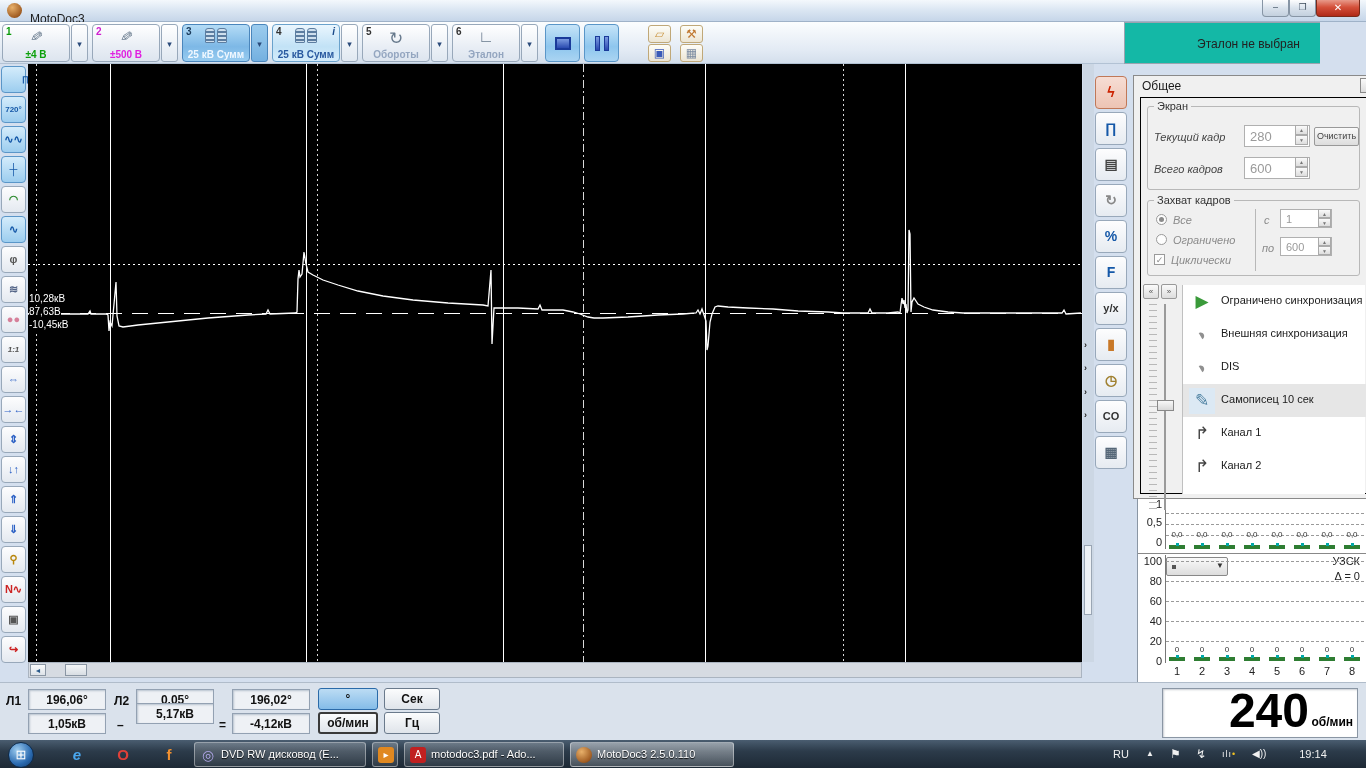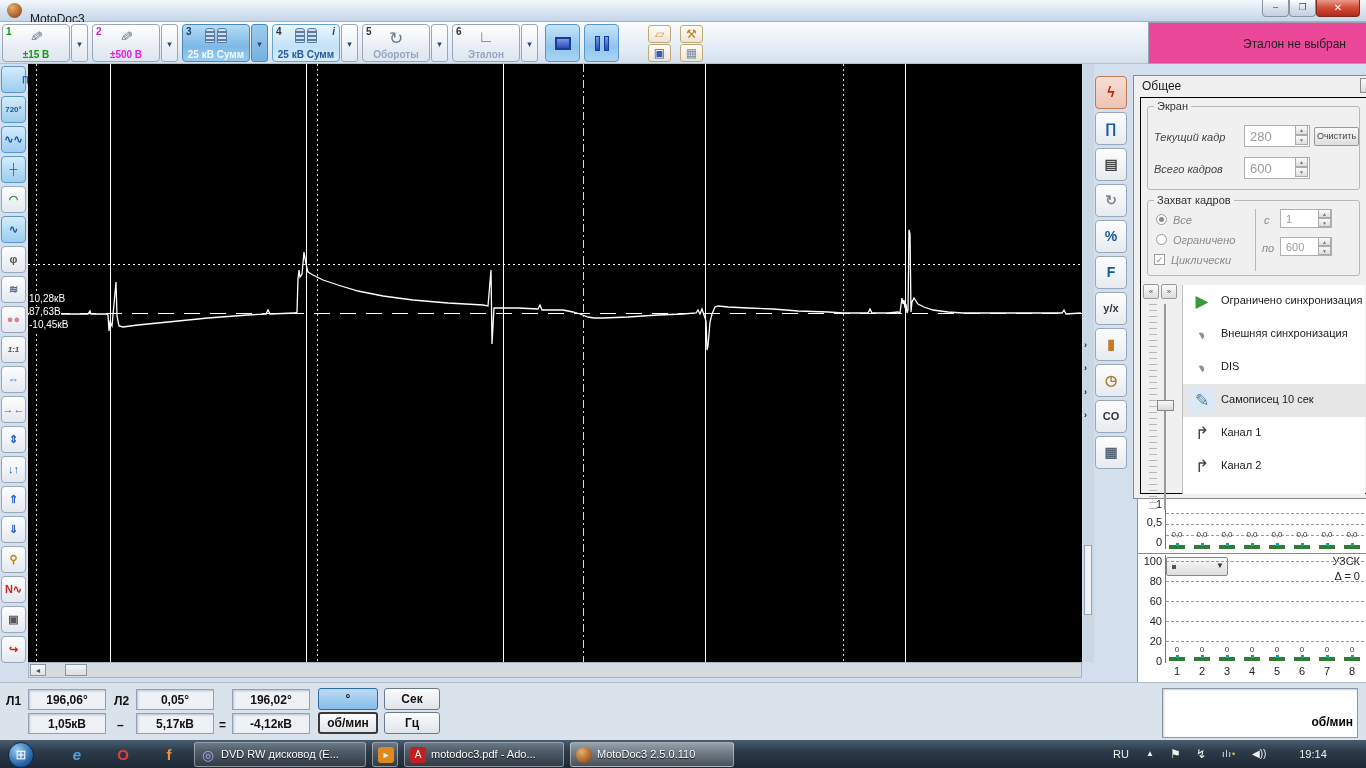--- a/index.html
+++ b/index.html
@@ -41,21 +41,21 @@
   .tb-big { position:absolute; top:2px; width:35px; height:38px; border:1px solid #5a96c8; border-radius:4px;
     background:linear-gradient(#c6e4f8,#8ec6ee 60%,#aad4f2); }
   .stop-glyph { position:absolute; left:9px; top:12px; width:16px; height:13px; border:2px solid #1a3a9a;
     background:linear-gradient(#7a9ae0,#2a4ab0); }
   .pause-glyph i { position:absolute; top:11px; width:5px; height:15px; border:1px solid #1a3a9a;
     background:linear-gradient(#7a9ae0,#2a4ab0); }
   .pause-glyph i:first-child { left:10px; } .pause-glyph i:last-child { left:19px; }
   .tb-small { position:absolute; width:23px; height:18px; border:1px solid #c0a878; border-radius:3px;
     background:linear-gradient(#fdfdf8,#ece5d4); text-align:center; font-size:12px; line-height:17px; }
 
-  .etalon-panel { position:absolute; left:1148px; top:22px; width:218px; height:42px; background:#ec4899;
+  .etalon-panel { position:absolute; left:1124px; top:22px; width:196px; height:42px; background:#14b8a6;
     border:1px solid #9aa4b0; border-right:none; font-size:12px; color:#222; }
   .etalon-panel span { position:absolute; right:20px; top:14px; }
 
   
   #left-toolbar { position:absolute; left:1px; top:66px; width:27px; height:600px; }
   .side-btn { position:absolute; left:0; width:25px; height:27px; border:1px solid #98a8ba; border-radius:4px;
     background:linear-gradient(#fdfdfe,#e4e9f0); text-align:center; }
   .side-btn.blue { background:linear-gradient(#d4ecfb,#9ccdef); border-color:#5a96c8; }
   .side-btn .glyph { font-size:11px; line-height:25px; font-weight:bold; display:block; }
 
@@ -176,21 +176,21 @@
     <span class="winbtn min">–</span>
     <span class="winbtn max">❐</span>
     <span class="winbtn close">✕</span>
   </div>
 
   <div class="toolbar">
     <div id="toolbar-channels" style="position:absolute;left:2px;top:0;width:542px;height:42px;">
         <div class="ch-btn" style="left: 0px;">
           <span class="ch-num" style="color: rgb(10, 154, 10);">1</span>
           <span class="ch-icon probe">✎</span>
-          <span class="ch-label" style="color: rgb(10, 160, 10);">±15 В</span>
+          <span class="ch-label" style="color: rgb(10, 160, 10);">±4 В</span>
         </div>
         <div class="ch-drop" style="left: 69px;">▾</div>
         <div class="ch-btn" style="left: 90px;">
           <span class="ch-num" style="color: rgb(208, 32, 208);">2</span>
           <span class="ch-icon probe">✎</span>
           <span class="ch-label" style="color: rgb(224, 32, 224);">±500 В</span>
         </div>
         <div class="ch-drop" style="left: 159px;">▾</div>
         <div class="ch-btn sel" style="left: 180px;">
           <span class="ch-num" style="color: rgb(26, 58, 90);">3</span>
@@ -538,26 +538,27 @@
   <div class="measure-panel">
     <span class="m-label" style="left:6px;top:11px;">Л1</span>
     <div class="m-field" style="left:28px;top:6px;">196,06°</div>
     <span class="m-label" style="left:114px;top:11px;">Л2</span>
     <div class="m-field" style="left:136px;top:6px;">0,05°</div>
     <div class="m-field" style="left:232px;top:6px;">196,02°</div>
     <div class="m-btn blue" style="left:318px;top:5px;width:60px;">°</div>
     <div class="m-btn" style="left:384px;top:5px;width:56px;">Сек</div>
     <div class="m-field" style="left:28px;top:30px;">1,05кВ</div>
     <span class="m-label" style="left:117px;top:35px;">–</span>
-    <div class="m-field" style="left:136px;top:30px;">5,17кВ</div>
+    <div class="m-field" style="left:136px;top:20px;">5,17кВ</div>
     <span class="m-label" style="left:219px;top:35px;">=</span>
     <div class="m-field" style="left:232px;top:30px;">-4,12кВ</div>
     <div class="m-btn focus" style="left:318px;top:29px;width:60px;">об/мин</div>
     <div class="m-btn" style="left:384px;top:29px;width:56px;">Гц</div>
     <div class="rpm-box">
+      <span class="rpm-value">240</span>
       <span class="rpm-unit">об/мин</span>
     </div>
   </div>
 
   <div class="taskbar"></div>
   <div class="orb">⊞</div>
   <div id="quick-launch"></div>
   <div id="task-buttons"></div>
   <div class="tray" style="left:1106px;width:30px;text-align:center;line-height:28px;"><span>RU</span></div>
   <div class="tray" style="left:1146px;line-height:28px;font-size:8px;">▲</div>

